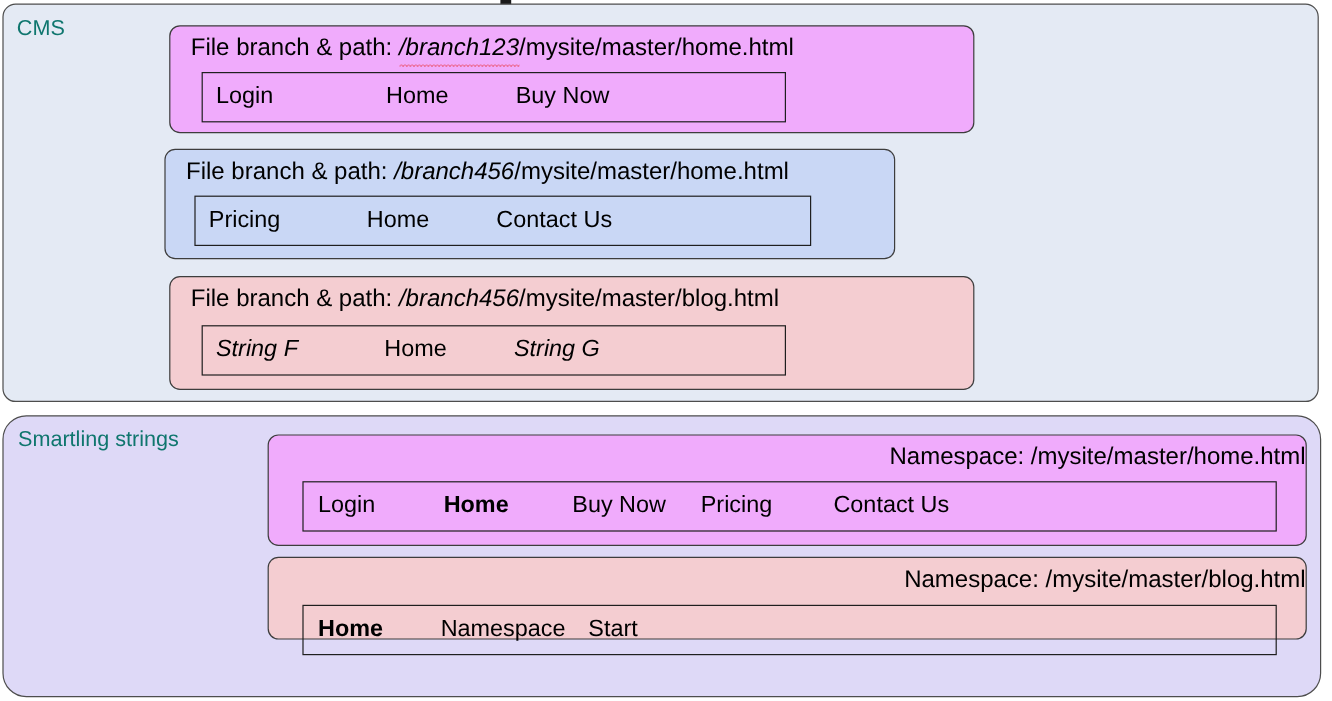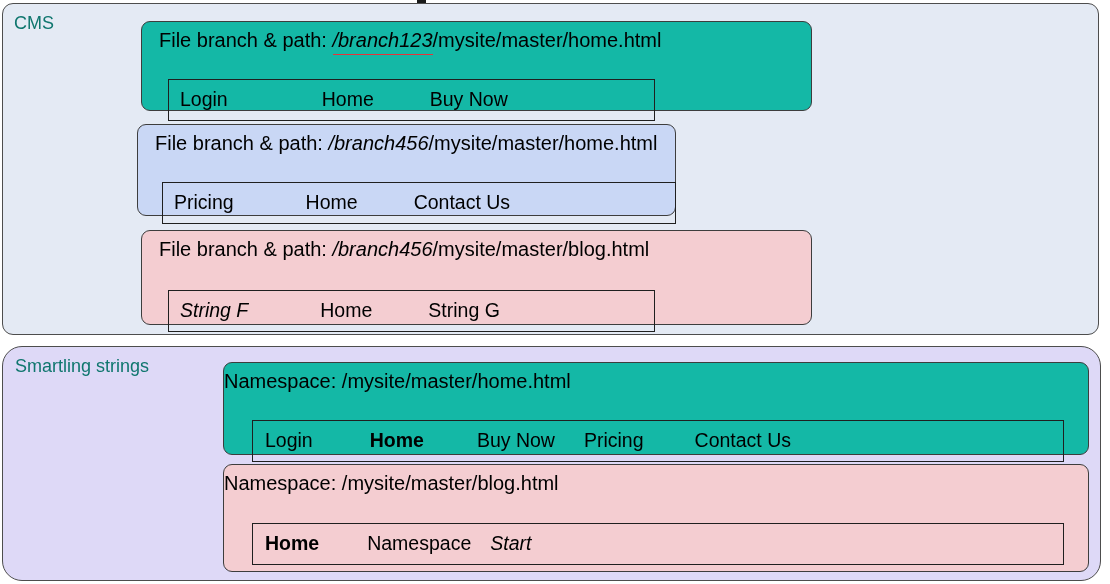--- a/index.html
+++ b/index.html
@@ -62,36 +62,36 @@
   }
   #smartling-label { left: 12px; top: 10px; }
 
   
   .card {
     position: absolute;
     box-sizing: border-box;
     border: 1.6px solid #3d3d3d;
     border-radius: 9px;
   }
-  .card.green { background: #14b8a6; }
+  .card.green { background: #f0abfc; }
   .card.blue  { background: #c9d7f5; }
   .card.pink  { background: #f4cdd1; }
 
   .card-title {
     position: absolute;
     left: 0;
     right: 0;
     top: 7px;
     font-size: 20px;
     line-height: 1.15;
     white-space: nowrap;
     color: #000;
   }
   .card-title.left-title { text-align: left; padding-left: 17px; }
-  .card-title.center-title { text-align: left; }
+  .card-title.center-title { text-align: right; }
 
   .card-title em {
     font-style: italic;
     font-weight: 400;
   }
   
   .squiggle {
     position: relative;
     display: inline-block;
   }
@@ -109,21 +109,20 @@
   }
 
   
   .strings-row {
     position: absolute;
     box-sizing: border-box;
     border: 1.7px solid #1f1f1f;
     background: transparent;
     display: flex;
     align-items: center;
-    margin-top: 19px;
   }
   .string-item {
     font-size: 19.5px;
     line-height: 1;
     white-space: nowrap;
     color: #000;
   }
   .string-item.bold { font-weight: bold; }
 </style>
 </head>
@@ -138,58 +137,58 @@
     <div class="card-title left-title">
       <span>File branch &amp; path: </span><em class="squiggle">/branch123</em><span>/mysite/master/home.html</span>
     </div>
     <div class="strings-row" style="left:26px; top:38px; width:487px; height:42px;">
       <span class="string-item" style="margin-left:11px;">Login</span>
       <span class="string-item" style="margin-left:94px;">Home</span>
       <span class="string-item" style="margin-left:56px;">Buy Now</span>
     </div>
   </div>
 
-  <div class="card blue" style="left:134px; top:120px; width:539px; height:92px;">
+  <div class="card blue" style="left:134px; top:120px; width:609px; height:92px;">
     <div class="card-title left-title">
       <span>File branch &amp; path: </span><em>/branch456</em><span>/mysite/master/home.html</span>
     </div>
     <div class="strings-row" style="left:24px; top:38px; width:514px; height:42px;">
       <span class="string-item" style="margin-left:11px;">Pricing</span>
       <span class="string-item" style="margin-left:72px;">Home</span>
       <span class="string-item" style="margin-left:56px;">Contact Us</span>
     </div>
   </div>
 
   <div class="card pink" style="left:138px; top:226px; width:671px; height:95px;">
     <div class="card-title left-title">
       <span>File branch &amp; path: </span><em>/branch456</em><span>/mysite/master/blog.html</span>
     </div>
     <div class="strings-row" style="left:26px; top:40px; width:487px; height:42px;">
       <span class="string-item" style="margin-left:11px;font-style:italic;">String F</span>
       <span class="string-item" style="margin-left:72px;">Home</span>
-      <span class="string-item" style="margin-left:56px;">String G</span>
+      <span class="string-item" style="margin-left:56px;font-style:italic;">String G</span>
     </div>
   </div>
 </div>
 
 <div class="outer-box" id="smartling-container">
   <div class="outer-label" id="smartling-label">Smartling strings</div>
 
   <div class="card green" style="left:220px; top:15px; width:866px; height:93px;">
     <div class="card-title center-title">Namespace: /mysite/master/home.html</div>
     <div class="strings-row" style="left:28px; top:38px; width:812px; height:42px;">
       <span class="string-item" style="margin-left:12px;">Login</span>
       <span class="string-item bold" style="margin-left:57px;">Home</span>
       <span class="string-item" style="margin-left:53px;">Buy Now</span>
       <span class="string-item" style="margin-left:29px;">Pricing</span>
       <span class="string-item" style="margin-left:51px;">Contact Us</span>
     </div>
   </div>
 
-  <div class="card pink" style="left:220px; top:117px; width:866px; height:108px;">
+  <div class="card pink" style="left:220px; top:117px; width:866px; height:69px;">
     <div class="card-title center-title">Namespace: /mysite/master/blog.html</div>
     <div class="strings-row" style="left:28px; top:39px; width:812px; height:42px;">
       <span class="string-item bold" style="margin-left:12px;">Home</span>
       <span class="string-item" style="margin-left:48px;">Namespace</span>
-      <span class="string-item" style="margin-left:19px;font-style:italic;">Start</span>
+      <span class="string-item" style="margin-left:19px;">Start</span>
     </div>
   </div>
 </div>
 
 </body></html>

